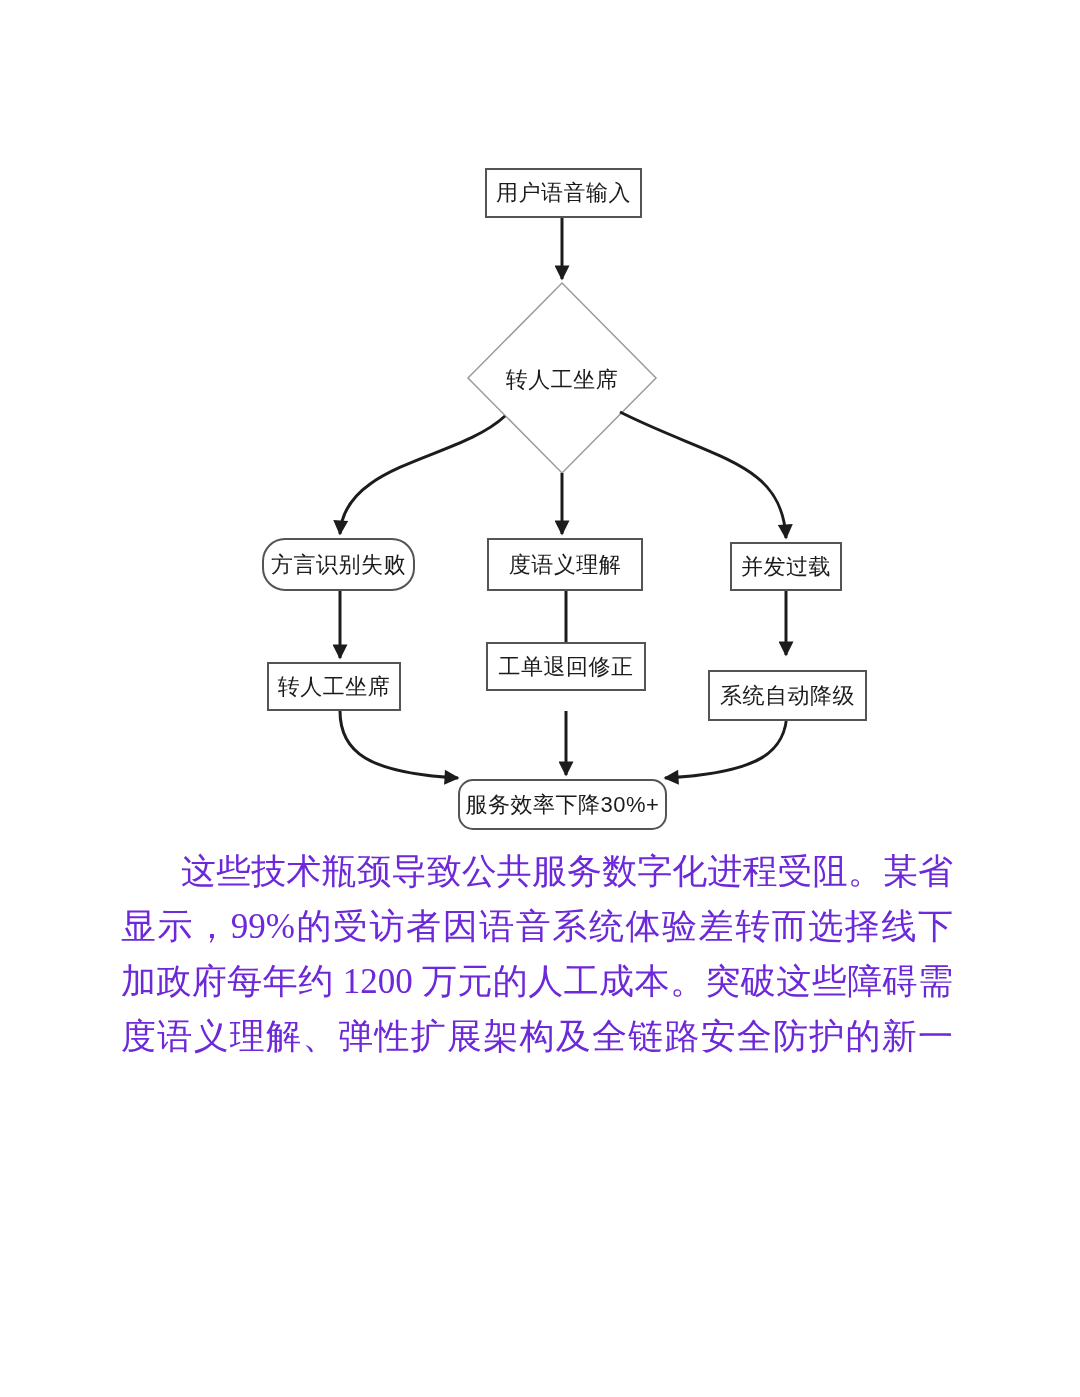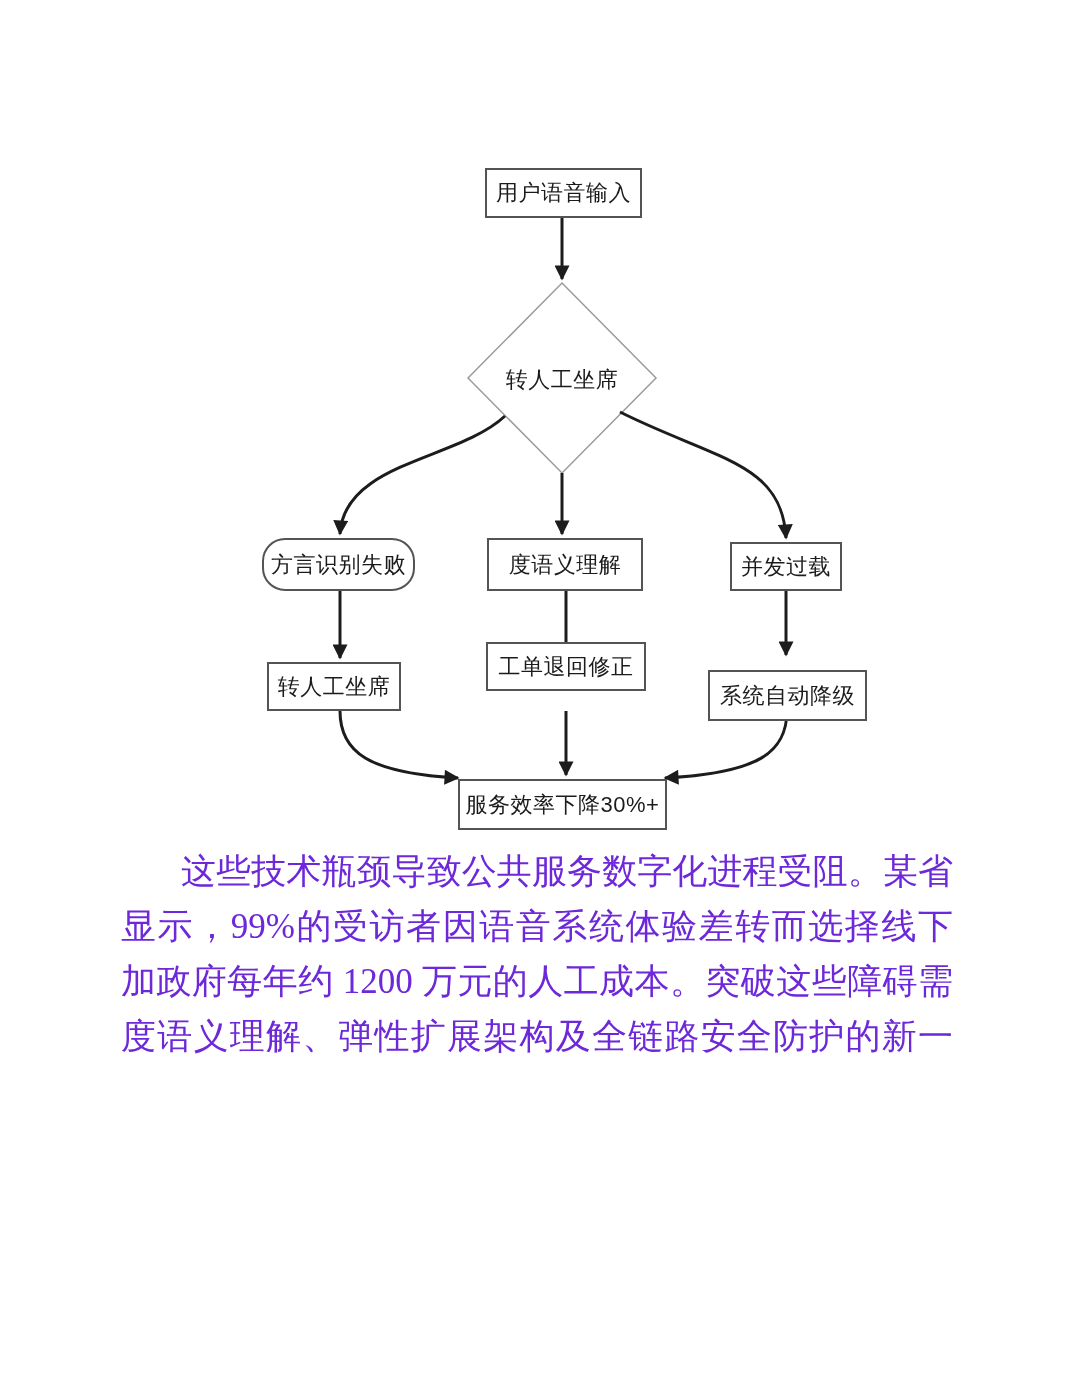--- a/index.html
+++ b/index.html
@@ -28,21 +28,21 @@
     color: #1b1b1b;
     white-space: nowrap;
   }
   .fc-node.n-input    { left: 485px; top: 168px; width: 157px; height: 50px; }
   .fc-node.n-branch1  { left: 262px; top: 538px; width: 153px; height: 53px; border-radius: 23px; }
   .fc-node.n-branch2  { left: 487px; top: 538px; width: 156px; height: 53px; }
   .fc-node.n-branch3  { left: 730px; top: 542px; width: 112px; height: 49px; }
   .fc-node.n-action1  { left: 267px; top: 662px; width: 134px; height: 49px; }
   .fc-node.n-action2  { left: 486px; top: 642px; width: 160px; height: 49px; }
   .fc-node.n-action3  { left: 708px; top: 670px; width: 159px; height: 51px; }
-  .fc-node.n-result   { left: 458px; top: 779px; width: 209px; height: 51px; }
+  .fc-node.n-result   { left: 458px; top: 779px; width: 209px; height: 51px; border-radius: 15px; }
   .fc-diamond-label {
     position: absolute;
     left: 468px; top: 365px; width: 188px;
     text-align: center;
     font-size: 22px; letter-spacing: 0.5px;
     color: #1b1b1b; white-space: nowrap;
   }
   
   .body-text {
     position: absolute;

